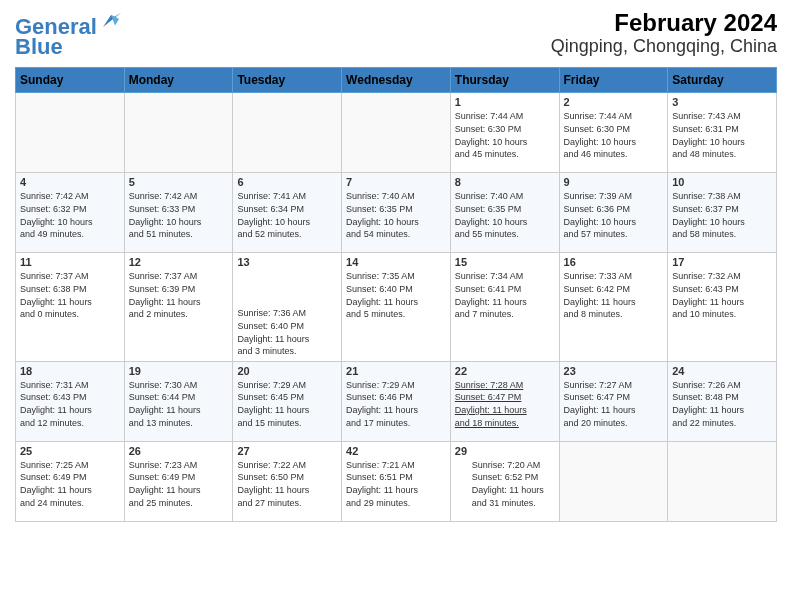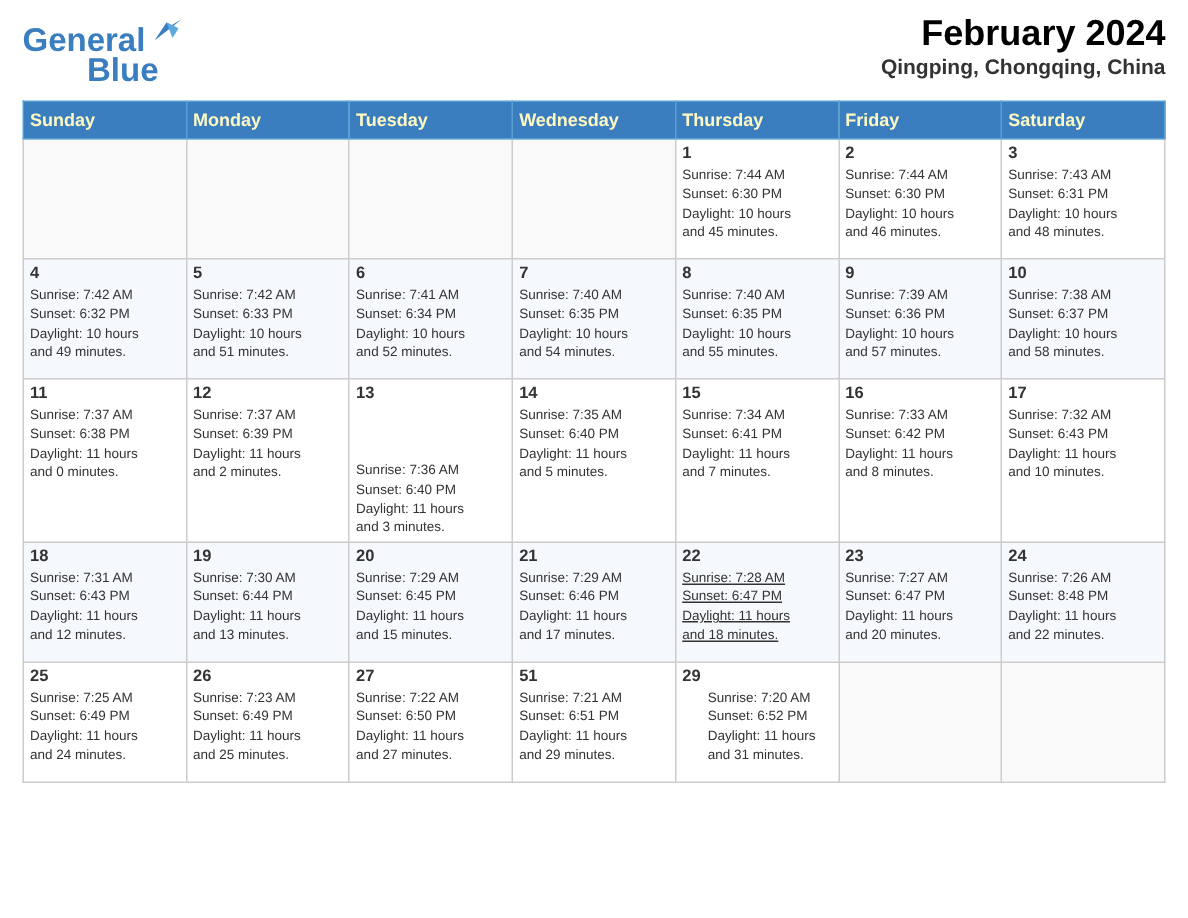--- a/index.html
+++ b/index.html
@@ -43,32 +43,32 @@
     .title-block {
       text-align: right;
     }
     .title-block h1 {
       font-size: 24px;
       font-weight: bold;
       color: #000000;
       line-height: 1.1;
     }
     .title-block h2 {
-      font-size: 14px;
-      font-weight: bold;
+      font-size: 18px;
+      font-weight: normal;
       color: #333;
     }
     table {
       width: 100%;
       border-collapse: collapse;
       table-layout: fixed;
     }
     thead tr th {
       background-color: #3a7ebf;
-      color: #fef9c3;
+      color: #000000;
       font-size: 12px;
       font-weight: bold;
       padding: 5px 4px;
       text-align: left;
       border: 1px solid #5a9fd4;
     }
     tbody tr td {
       border: 1px solid #ccc;
       vertical-align: top;
       padding: 3px 4px;
@@ -104,21 +104,21 @@
       <div>
         <div style="display:flex;align-items:center;">
           <span class="logo-text">
             <span>General</span>
           </span>
           <svg class="logo-icon" viewBox="0 0 30 30" xmlns="http://www.w3.org/2000/svg">
             <polygon points="5,20 15,5 25,10 18,8 28,2" fill="#3a7ebf"></polygon>
             <polygon points="15,5 25,10 20,18" fill="#5aaae0"></polygon>
           </svg>
         </div>
-        <div style="margin-top:-4px;margin-left:43px;">
+        <div style="margin-top:-4px;">
           <span class="logo-text">
             <span style="color:#3a7ebf;">Blue</span>
           </span>
         </div>
       </div>
     </div>
     <div class="title-block">
       <h1>February 2024</h1>
       <h2>Qingping, Chongqing, China</h2>
     </div>
@@ -333,21 +333,21 @@
 and 25 minutes.</div>
           </td>
           <td>
             <span class="day-num">27</span>
             <div class="day-info" style="white-space: pre-line;">Sunrise: 7:22 AM
 Sunset: 6:50 PM
 Daylight: 11 hours
 and 27 minutes.</div>
           </td>
           <td>
-            <span class="day-num">51</span>
+            <span class="day-num">42</span>
             <div class="day-info" style="white-space: pre-line;">Sunrise: 7:21 AM
 Sunset: 6:51 PM
 Daylight: 11 hours
 and 29 minutes.</div>
           </td>
           <td>
             <span class="day-num">29</span>
             <div class="day-info" style="white-space: pre-line; margin-left: 17px;">Sunrise: 7:20 AM
 Sunset: 6:52 PM
 Daylight: 11 hours

